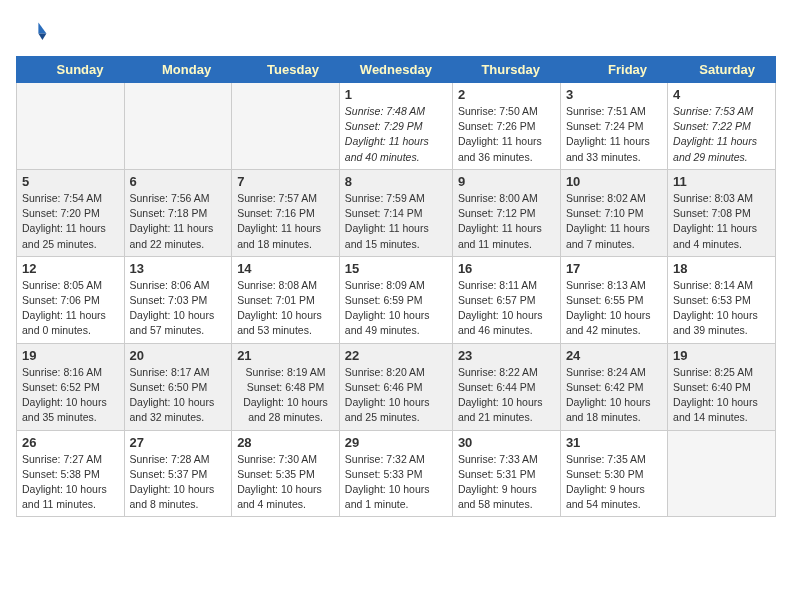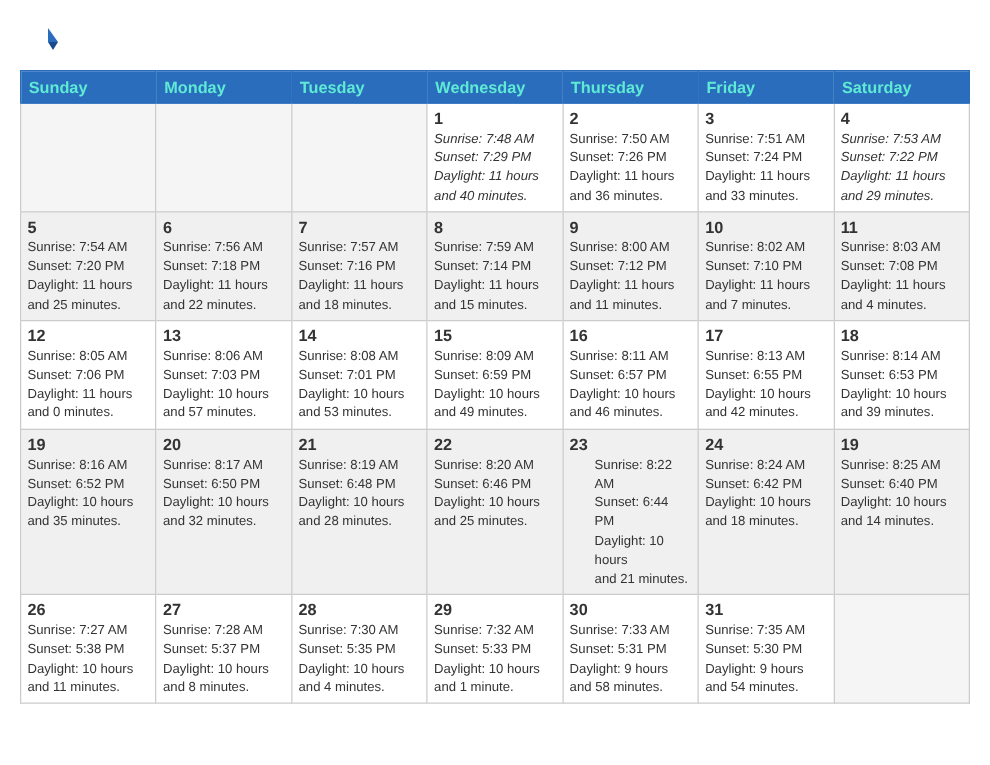--- a/index.html
+++ b/index.html
@@ -46,23 +46,23 @@
       font-size: 15px;
       color: #444;
     }
     .calendar {
       width: 100%;
       border-collapse: collapse;
       border: 1px solid #ccc;
     }
     .calendar th {
       background: #2a6dbc;
-      color: #5eead4;
-      text-align: left;
-      padding: 5px 6px;
+      color: #fef9c3;
+      text-align: right;
+      padding: 5px 20px;
       font-size: 13px;
       border: 1px solid #2a6dbc;
     }
     .calendar td {
       vertical-align: top;
       border: 1px solid #ccc;
       padding: 4px 5px;
       width: calc(100% / 7);
       min-height: 80px;
       font-size: 11px;
@@ -265,35 +265,35 @@
         </td>
         <td>
           <span class="day-number">20</span>
           <div class="day-info" style="white-space: pre-line;">Sunrise: 8:17 AM
 Sunset: 6:50 PM
 Daylight: 10 hours
 and 32 minutes.</div>
         </td>
         <td>
           <span class="day-number">21</span>
-          <div class="day-info" style="white-space: pre-line;">Sunrise: 8:19 AM
+          <div class="day-info" style="white-space: pre-line; text-align: center;">Sunrise: 8:19 AM
 Sunset: 6:48 PM
 Daylight: 10 hours
 and 28 minutes.</div>
         </td>
         <td>
           <span class="day-number">22</span>
           <div class="day-info" style="white-space: pre-line;">Sunrise: 8:20 AM
 Sunset: 6:46 PM
 Daylight: 10 hours
 and 25 minutes.</div>
         </td>
         <td>
           <span class="day-number">23</span>
-          <div class="day-info" style="white-space: pre-line; margin-left: 20px;">Sunrise: 8:22 AM
+          <div class="day-info" style="white-space: pre-line;">Sunrise: 8:22 AM
 Sunset: 6:44 PM
 Daylight: 10 hours
 and 21 minutes.</div>
         </td>
         <td>
           <span class="day-number">24</span>
           <div class="day-info" style="white-space: pre-line;">Sunrise: 8:24 AM
 Sunset: 6:42 PM
 Daylight: 10 hours
 and 18 minutes.</div>

